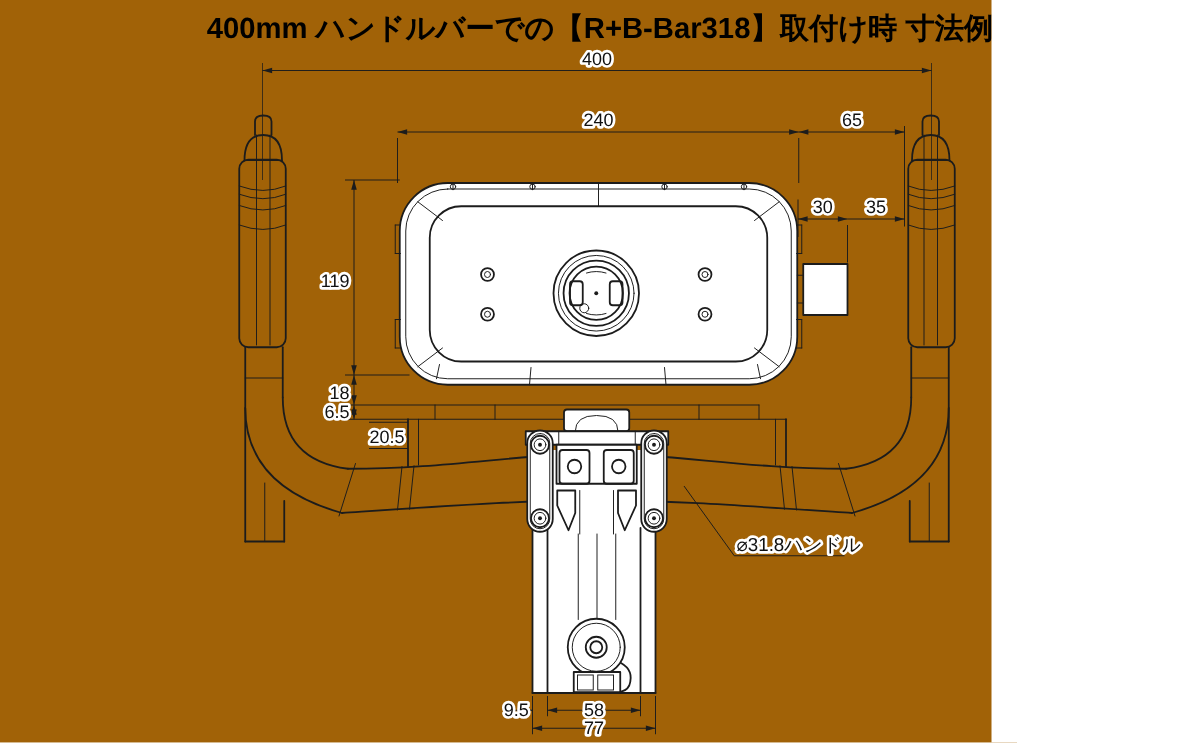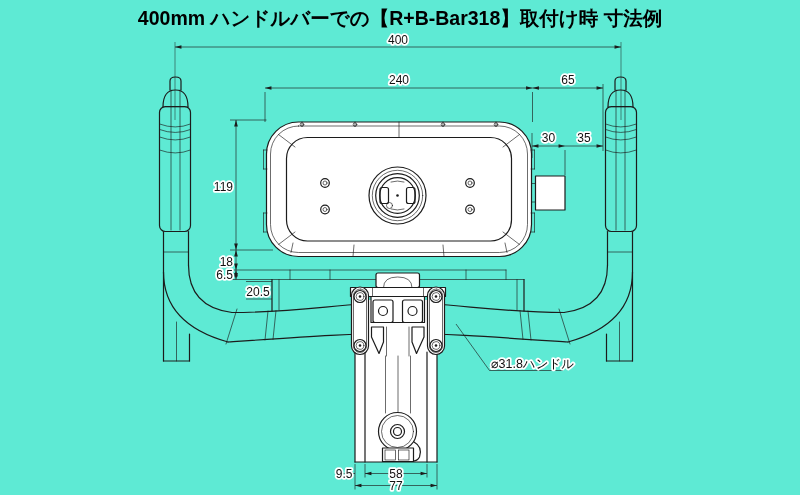--- a/index.html
+++ b/index.html
@@ -1,16 +1,16 @@
 <!DOCTYPE html>
 <html><head>
 <meta charset="utf-8">
 <style>
   html,body{margin:0;padding:0;background:#fff;}
-  .canvas{width:800px;height:495px;position:relative;background:#5eead4;overflow:hidden;
+  .canvas{width:661px;height:495px;position:relative;background:#a16207;overflow:hidden;
           font-family:"Liberation Sans", sans-serif;}
   svg{display:block;}
   .obj{stroke:#1c1c1c;fill:none;stroke-width:1.2;stroke-linecap:round;stroke-linejoin:round;}
   .obj2{stroke:#1c1c1c;fill:none;stroke-width:0.65;stroke-linecap:round;}
   .objf{stroke:#1c1c1c;fill:#fff;stroke-width:1.2;stroke-linejoin:round;}
   .dimline{stroke:#1c1c1c;fill:none;stroke-width:0.65;}
   .dl{marker-start:url(#ar);marker-end:url(#ar);}
   .dle{marker-end:url(#ar);}
   .dim{font-family:"Liberation Sans",sans-serif;font-size:12px;fill:#111;
        paint-order:stroke;stroke:#fff;stroke-width:3.5px;stroke-linejoin:round;}

